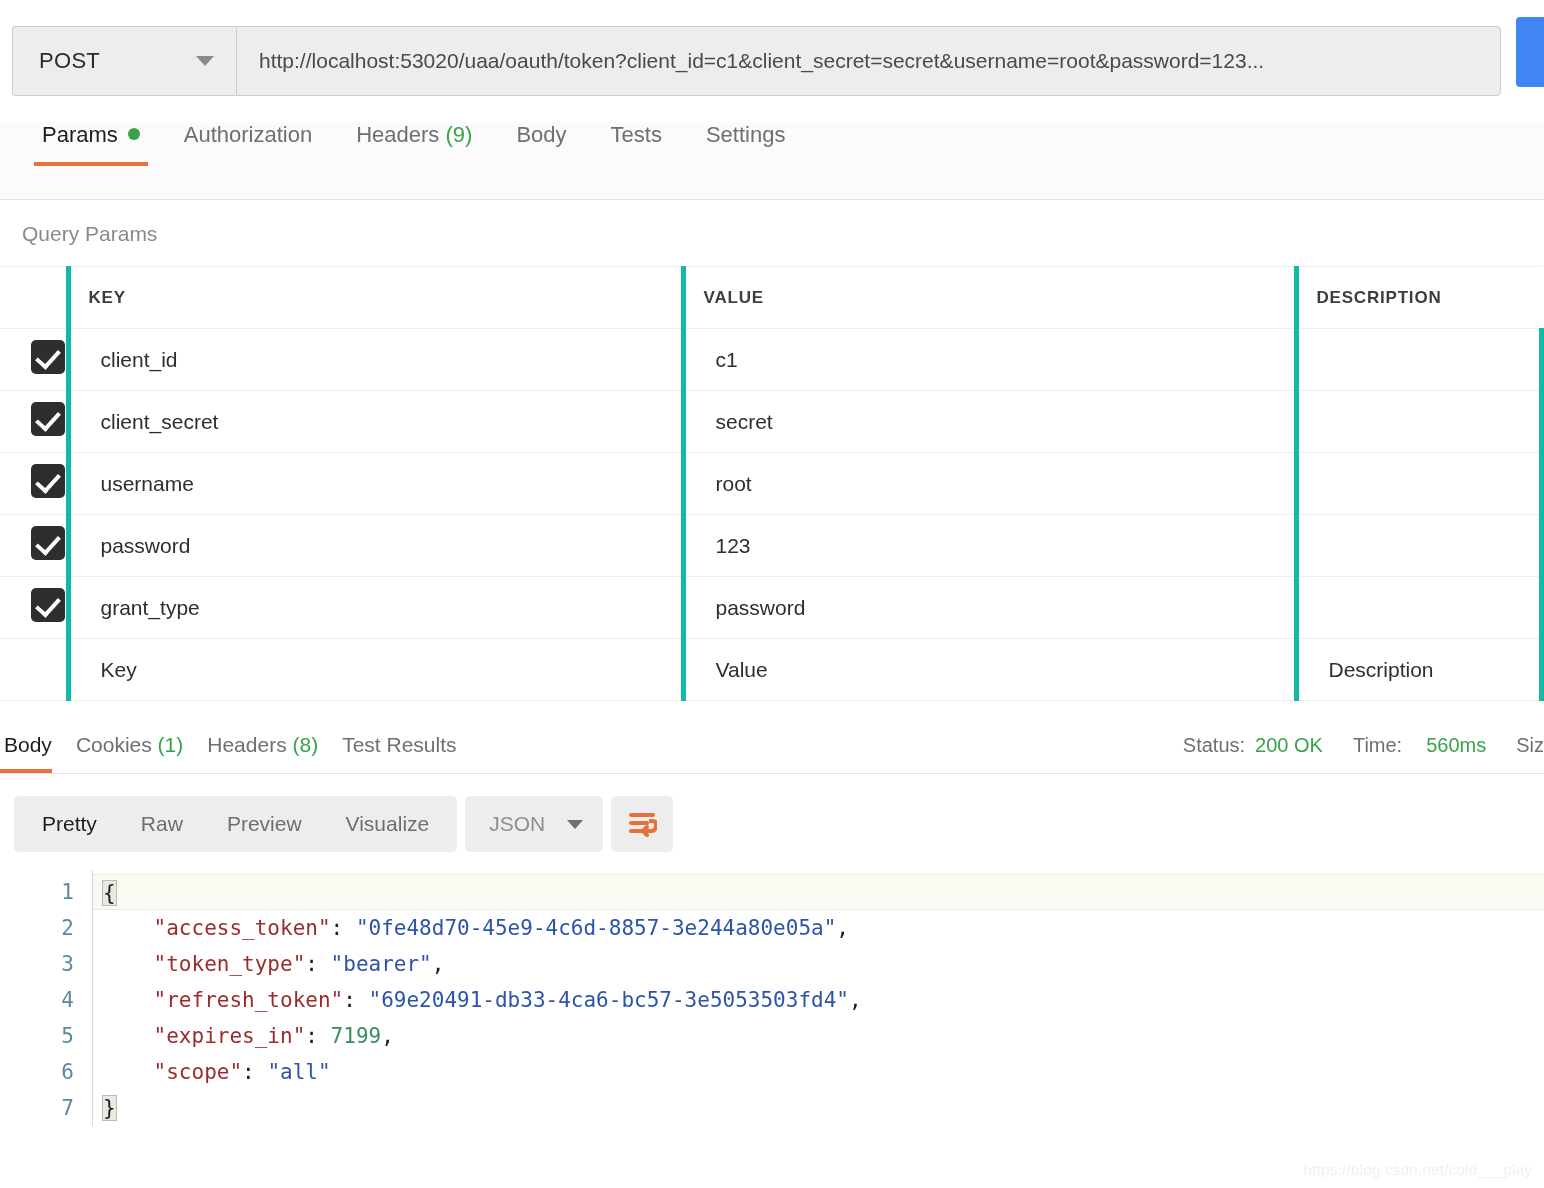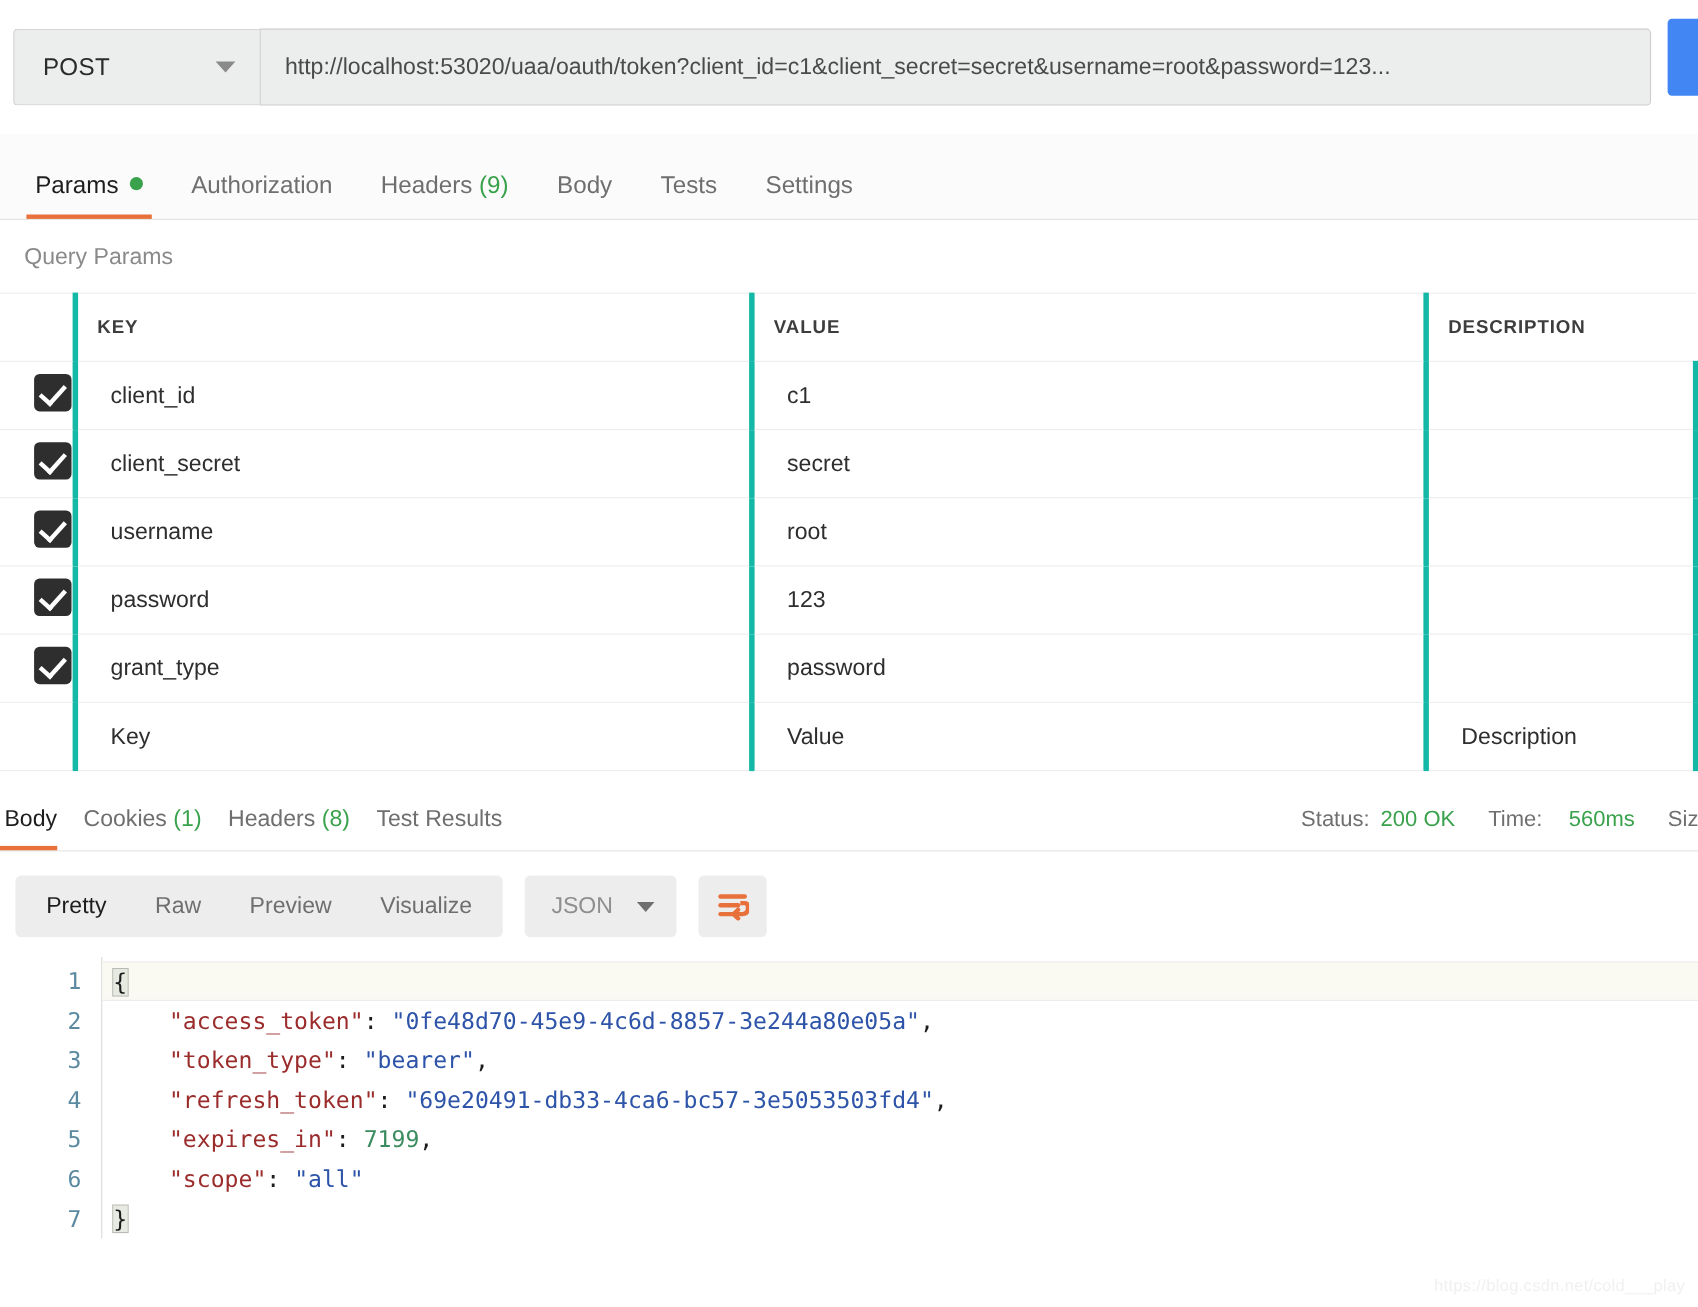--- a/index.html
+++ b/index.html
@@ -25,22 +25,22 @@
     flex: 0 0 1265px; height: 70px; background: #eceded; border: 1px solid #cdcdcd;
     border-radius: 0 4px 4px 0; display: flex; align-items: center; padding: 0 22px;
     font-size: 21px; color: #4a4a4a; white-space: nowrap; overflow: hidden;
   }
   .send-btn {
     position: absolute; right: 0; top: 17px; width: 28px; height: 70px;
     background: #4286f4; border-radius: 4px 0 0 4px; cursor: pointer;
   }
 
   
-  .req-tabs { position: relative; display: flex; align-items: flex-end; height: 78px;
-    border-bottom: 1px solid #e3e3e3; background: #fbfbfb; padding-left: 14px; }
+  .req-tabs { position: relative; display: flex; align-items: flex-start; height: 78px;
+    border-bottom: 1px solid #e3e3e3; background: #fbfbfb; padding-left: 24px; }
   .tab { position: relative; padding: 0 26px 18px 18px; font-size: 22px; color: #6f6f6f; cursor: pointer; white-space: nowrap; }
   .tab.active { color: #1d1d1d; }
   .tab.active::after { content: ""; position: absolute; left: 10px; right: 18px; bottom: 0; height: 4px; background: #e8703a; }
   .dot-green { display: inline-block; width: 12px; height: 12px; border-radius: 50%; background: #3aa24c; margin-left: 10px; vertical-align: 2px; }
   .cnt-green { color: #3aa24c; }
 
   
   .qp-title { padding: 22px 0 20px 22px; font-size: 21px; color: #8a8a8a; }
   table.params { width: 100%; border-collapse: collapse; table-layout: fixed; }
   table.params th, table.params td { border: 1px solid #ededed; border-left: none; border-right: 5px solid #14b8a6; }
@@ -65,21 +65,21 @@
     border-bottom: 1px solid #e3e3e3; background: #fff; margin-top: 1px; }
   .rtab { position: relative; padding: 0 12px 16px 12px; font-size: 21px; color: #6f6f6f; cursor: pointer; white-space: nowrap; }
   .rtab:first-child { padding-left: 4px; }
   .rtab.active { color: #1d1d1d; }
   .rtab.active::after { content: ""; position: absolute; left: 0px; right: 12px; bottom: 0; height: 4px; background: #e8703a; }
   .status-area { position: absolute; right: 0; bottom: 16px; display: flex; align-items: center; font-size: 20px; color: #6f6f6f; white-space: nowrap; }
   .status-area .seg { margin-left: 30px; }
   .status-area .val { color: #3aa24c; }
 
   
-  .body-toolbar { display: flex; align-items: center; gap: 20px; padding: 22px 0 18px 14px; }
+  .body-toolbar { display: flex; align-items: center; gap: 8px; padding: 22px 0 18px 14px; }
   .seg-group { display: flex; background: #ededed; border-radius: 5px; height: 56px; align-items: center; padding: 0 6px; }
   .seg-btn { padding: 0 22px; font-size: 21px; color: #6f6f6f; cursor: pointer; line-height: 56px; }
   .seg-btn.active { color: #1d1d1d; }
   .json-select { display: flex; align-items: center; gap: 22px; background: #ededed; border-radius: 5px;
     height: 56px; padding: 0 20px 0 24px; cursor: pointer; }
   .json-label { font-size: 21px; color: #8f8f8f; }
   .caret-sm { width: 0; height: 0; border-left: 8px solid transparent; border-right: 8px solid transparent; border-top: 9px solid #6f6f6f; }
   .wrap-btn { width: 62px; height: 56px; background: #ededed; border-radius: 5px; display: flex;
     align-items: center; justify-content: center; cursor: pointer; }
 

